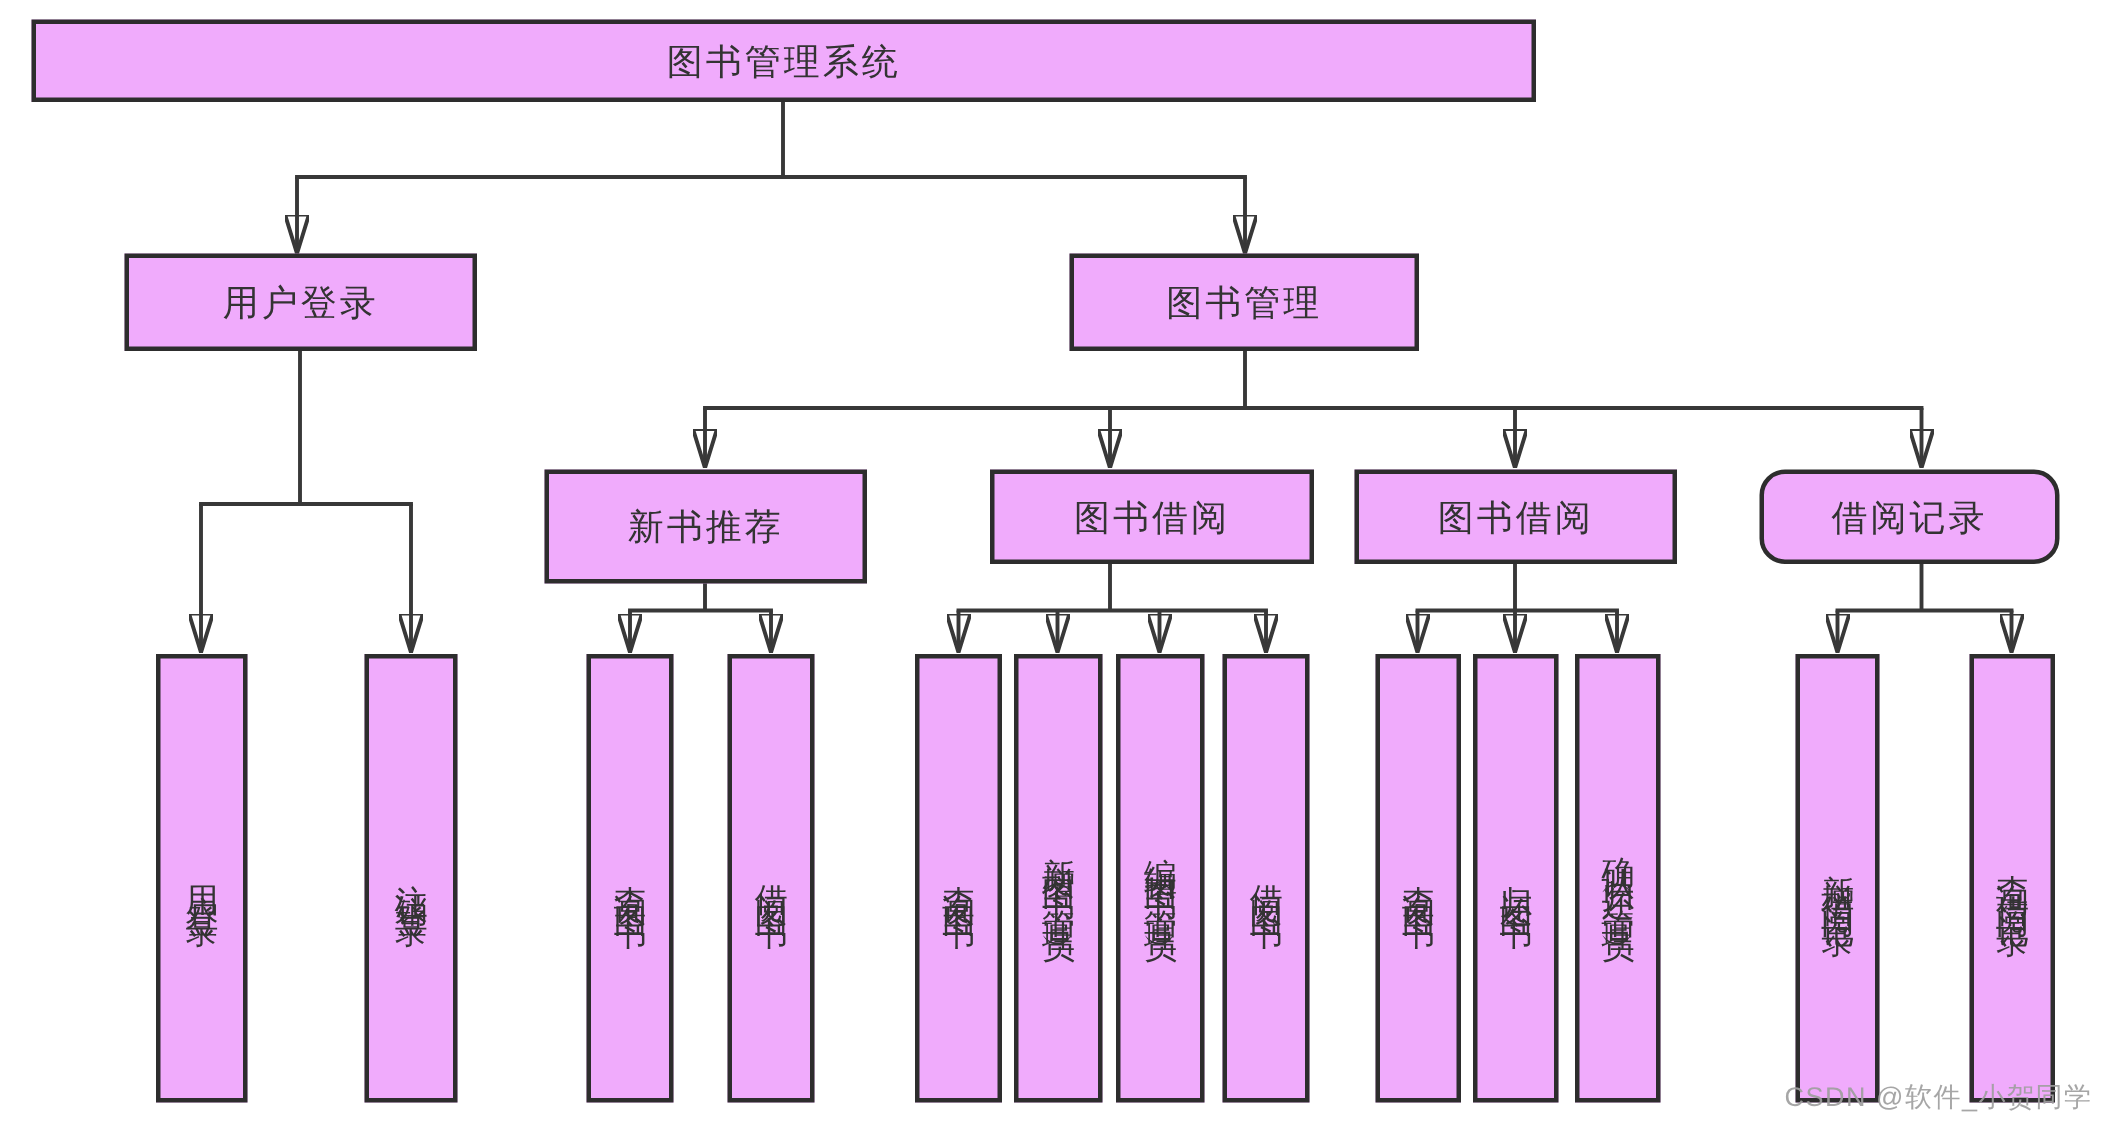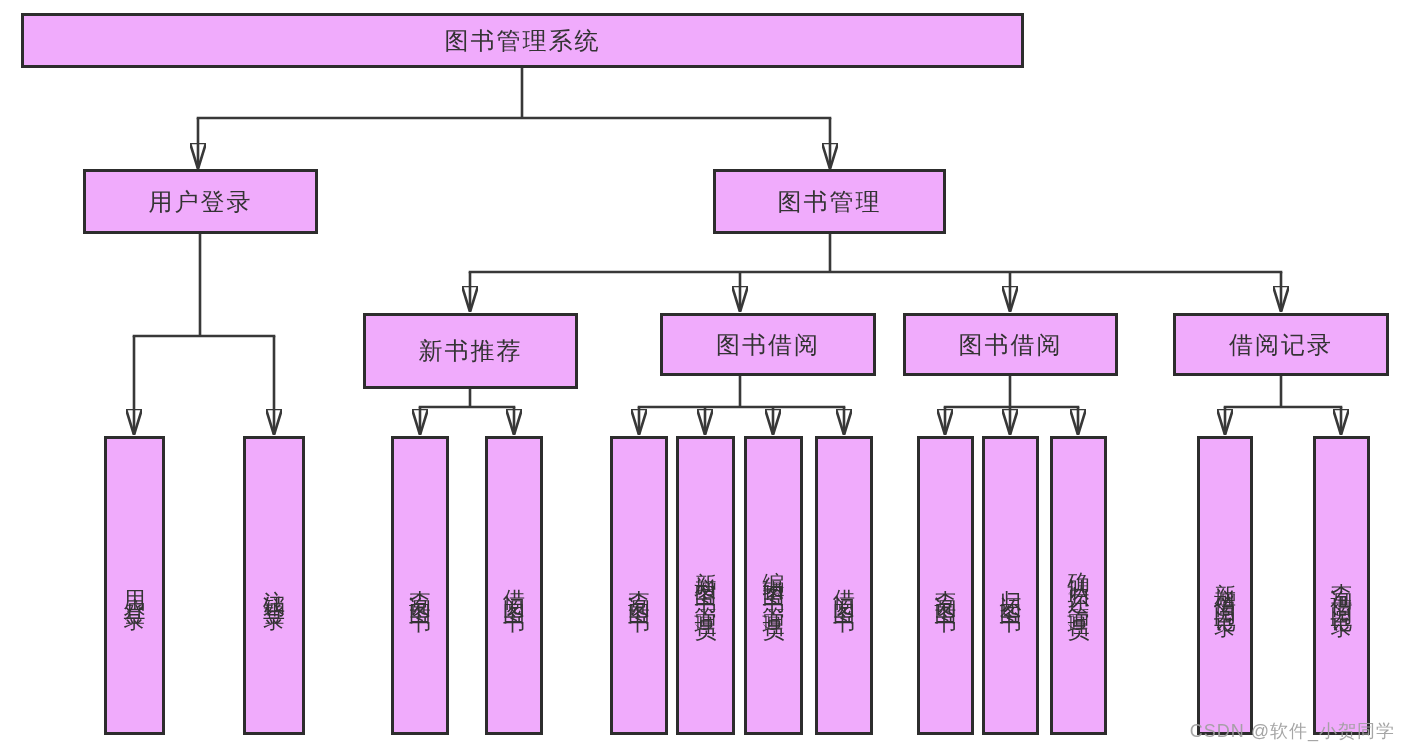--- a/index.html
+++ b/index.html
@@ -140,21 +140,21 @@
 
   <div class="node" style="left:363px; top:313px; width:215px; height:76px;">
     <span class="hlabel">新书推荐</span>
   </div>
   <div class="node" style="left:632px; top:313px; width:216px; height:63px;margin-left:28px;">
     <span class="hlabel">图书借阅</span>
   </div>
   <div class="node" style="left:903px; top:313px; width:215px; height:63px;">
     <span class="hlabel">图书借阅</span>
   </div>
-  <div class="node" style="left:1173px; top:313px; width:216px; height:63px;">
+  <div class="node" style="left:1173px; top:313px; width:200px; height:63px;border-radius:17px;">
     <span class="hlabel">借阅记录</span>
   </div>
 
   <div class="node leaf" style="left:104px; top:436px; width:61px; height:299px;">
     <span class="vlabel">用户登录</span>
   </div>
   <div class="node leaf" style="left:243px; top:436px; width:62px; height:299px;">
     <span class="vlabel">注销登录</span>
   </div>
 

